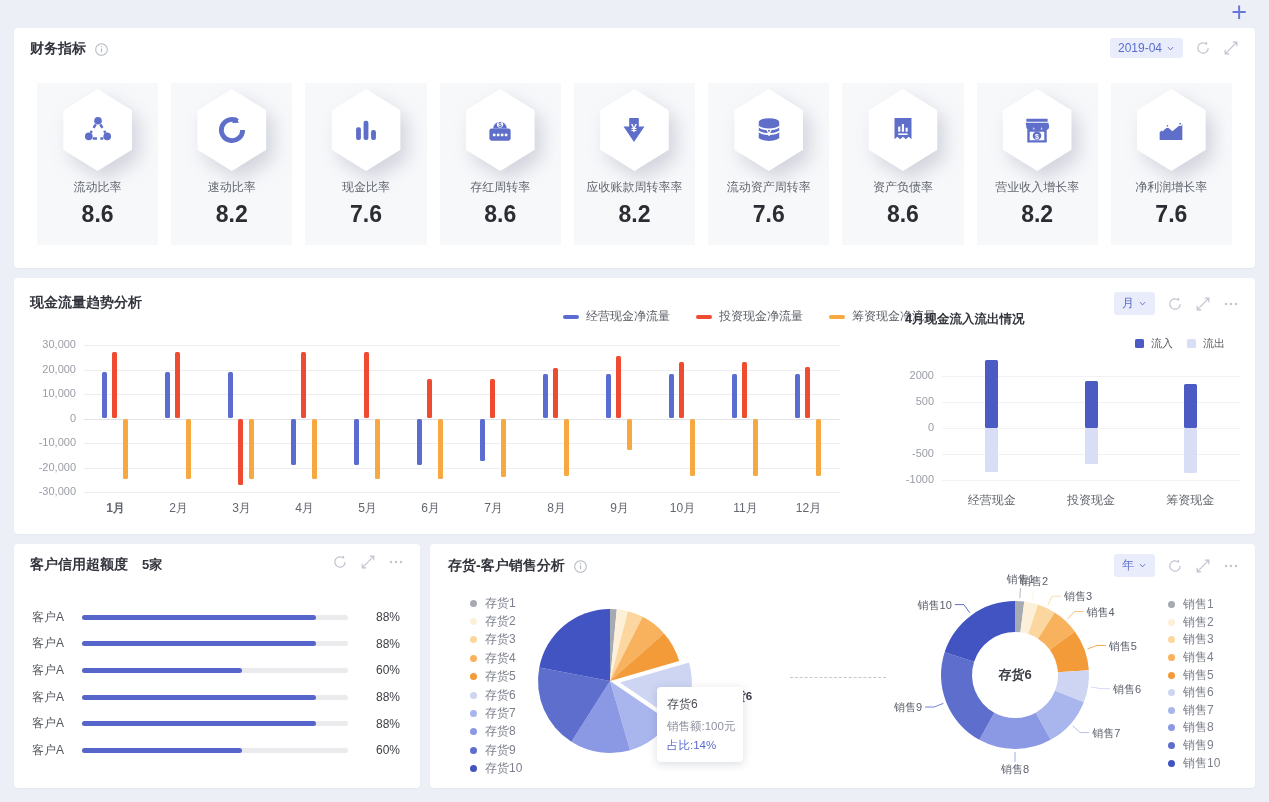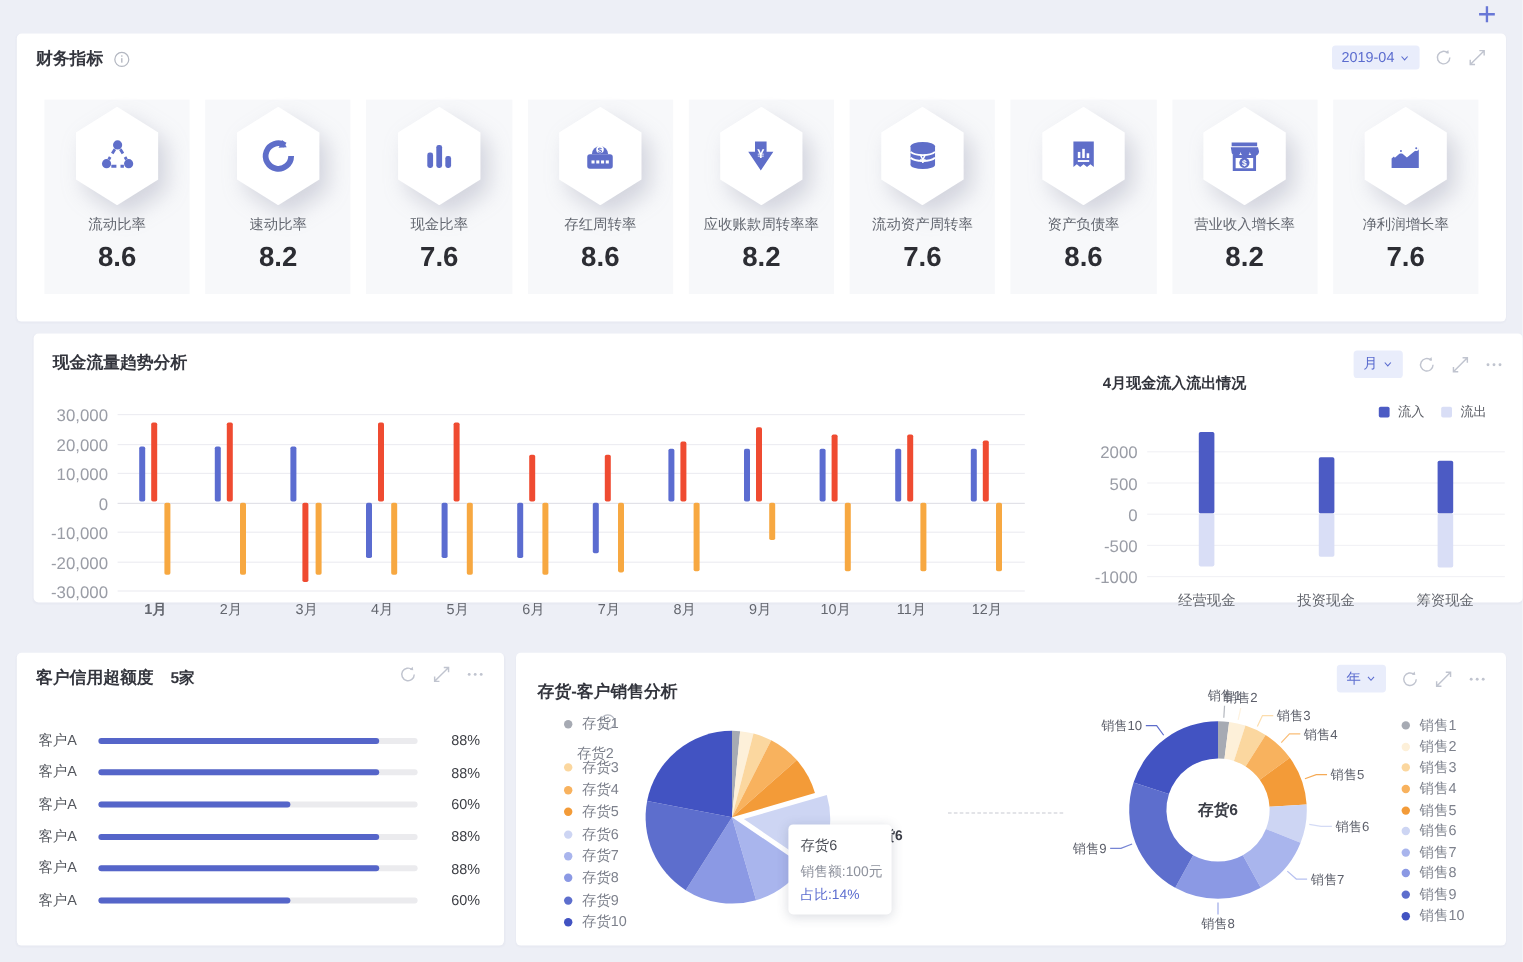--- a/index.html
+++ b/index.html
@@ -1,21 +1,21 @@
 <!DOCTYPE html>
 <html><head>
 <meta charset="utf-8">
 <style>
   * { margin:0; padding:0; box-sizing:border-box; }
   html,body { width:1269px; height:802px; }
   .stage { position:relative; width:1269px; height:802px; background:#edeff6;
            font-family:"Liberation Sans", sans-serif; overflow:hidden; }
   .panel { position:absolute; background:#fff; border-radius:4px; box-shadow:0 1px 2px rgba(40,50,90,.04); }
   #panel-finance  { left:14px; top:28px;  width:1241px; height:240px; }
-  #panel-cashflow { left:28px; top:278px; width:1241px; height:224px; }
+  #panel-cashflow { left:14px; top:278px; width:1241px; height:256px; }
   #panel-credit   { left:14px; top:544px; width:406px;  height:244px; }
   #panel-inventory{ left:430px; top:544px; width:825px; height:244px; }
 
   .panel-title { position:absolute; font-size:14px; font-weight:700; color:#33353d; }
   .title-row { position:absolute; display:flex; align-items:center; gap:8px; }
   .title-row .panel-title { position:static; }
   .count-label { font-size:13px; font-weight:700; color:#33353d; margin-left:6px; }
 
   .controls { position:absolute; display:flex; align-items:center; gap:12px; }
   .chip { display:inline-flex; align-items:center; gap:4px; background:#e9edfb; color:#5b6ccf;
@@ -34,21 +34,21 @@
   .hex-wrap { margin-top:6px; filter:drop-shadow(7px 9px 9px rgba(125,130,155,.30)); }
   .hex { width:78px; height:82px; background:#fff; display:flex; align-items:center; justify-content:center;
          clip-path:polygon(50% 0, 94% 26%, 94% 74%, 50% 100%, 6% 74%, 6% 26%); }
   .hex svg { width:34px; height:34px; color:#5f6ec9; }
   .m-label { margin-top:8px; font-size:12px; color:#62666f; }
   .m-value { margin-top:5px; font-size:23px; font-weight:700; color:#2c2d33; }
 
   
   .gridline { position:absolute; height:1px; background:#ededf2; }
   .gridline.zero { background:#e2e2e8; }
-  .ytick { position:absolute; font-size:14px; color:#9a9da6; text-align:right; }
+  .ytick { position:absolute; font-size:11px; color:#9a9da6; text-align:right; }
   .xtick { position:absolute; font-size:12px; color:#63666e; text-align:center; }
   .vbar { position:absolute; border-radius:1.5px; }
   .legend { position:absolute; display:flex; align-items:center; gap:26px; }
   .legend-item { display:flex; align-items:center; gap:7px; font-size:12px; color:#5b5e66; }
   .legend-dash { width:16px; height:4px; border-radius:2px; }
   .legend-sq { width:9px; height:9px; border-radius:1.5px; }
   .sub-title { position:absolute; font-size:12.5px; font-weight:700; color:#33353d; }
 
   
   #credit-rows { position:absolute; left:18px; right:20px; top:60px; }
@@ -279,20 +279,34 @@
       <span class="hicon">
         <svg viewBox="0 0 16 16">
             <g fill="currentColor">
               <circle cx="3" cy="8" r="1.2"></circle>
               <circle cx="8" cy="8" r="1.2"></circle>
               <circle cx="13" cy="8" r="1.2"></circle>
             </g>
           </svg>
       </span>
     </div>
+    <div class="legend" id="cf-legend" style="left:549px; top:30px;">
+        <div class="legend-item">
+          <span class="legend-dash" style="background:#5b6cd0"></span>
+          <span>经营现金净流量</span>
+        </div>
+        <div class="legend-item">
+          <span class="legend-dash" style="background:#ef4b31"></span>
+          <span>投资现金净流量</span>
+        </div>
+        <div class="legend-item">
+          <span class="legend-dash" style="background:#f7a841"></span>
+          <span>筹资现金净流量</span>
+        </div>
+      </div>
     <div id="cf-plot"></div>
 
     <span class="sub-title" style="left:891px; top:33px;">4月现金流入流出情况</span>
     <div class="legend" id="io-legend" style="right:30px; top:58px; gap:14px;">
         <div class="legend-item" style="font-size: 11px;">
           <span class="legend-sq" style="background:#4c5bc4"></span>
           <span>流入</span>
         </div>
         <div class="legend-item" style="font-size: 11px;">
           <span class="legend-sq" style="background:#d9def6"></span>
@@ -452,21 +466,21 @@
           <span class="c-label">客户A</span>
        <span class="c-track">
          <span class="c-fill" style="width:60%; background:#5565c9"></span>
        </span>
        <span class="c-pct">60%</span>
         </div>
       </div>
   </div>
 
   <div class="panel" id="panel-inventory">
-    <div class="title-row" style="left:18px; top:24px;flex-direction:column;">
+    <div class="title-row" style="left:18px; top:13px;">
       <span class="panel-title">存货-客户销售分析</span>
       <span class="info-icon">
         <svg viewBox="0 0 16 16" fill="none">
             <circle cx="8" cy="8" r="6.2" stroke="currentColor" stroke-width="1.1"></circle>
             <rect x="7.4" y="6.9" width="1.2" height="4" fill="currentColor"></rect>
             <rect x="7.4" y="4.4" width="1.2" height="1.2" fill="currentColor"></rect>
           </svg>
       </span>
     </div>
     <div class="controls" style="right:16px; top:10px;">
@@ -496,21 +510,21 @@
             </g>
           </svg>
       </span>
     </div>
 
     <div class="pie-legend" id="inv-legend" style="left:40px; top:50px;">
         <div class="pl-item" style="height: 18.4px;">
           <span class="pl-dot" style="background:#a6aab3"></span>
           <span>存货1</span>
         </div>
-        <div class="pl-item" style="height: 18.4px; flex-direction: column;">
+        <div class="pl-item" style="height: 18.4px;">
           <span class="pl-dot" style="background:#fdf0d9"></span>
           <span>存货2</span>
         </div>
         <div class="pl-item" style="height: 18.4px;">
           <span class="pl-dot" style="background:#fbd79f"></span>
           <span>存货3</span>
         </div>
         <div class="pl-item" style="height: 18.4px;">
           <span class="pl-dot" style="background:#f8b25e"></span>
           <span>存货4</span>

